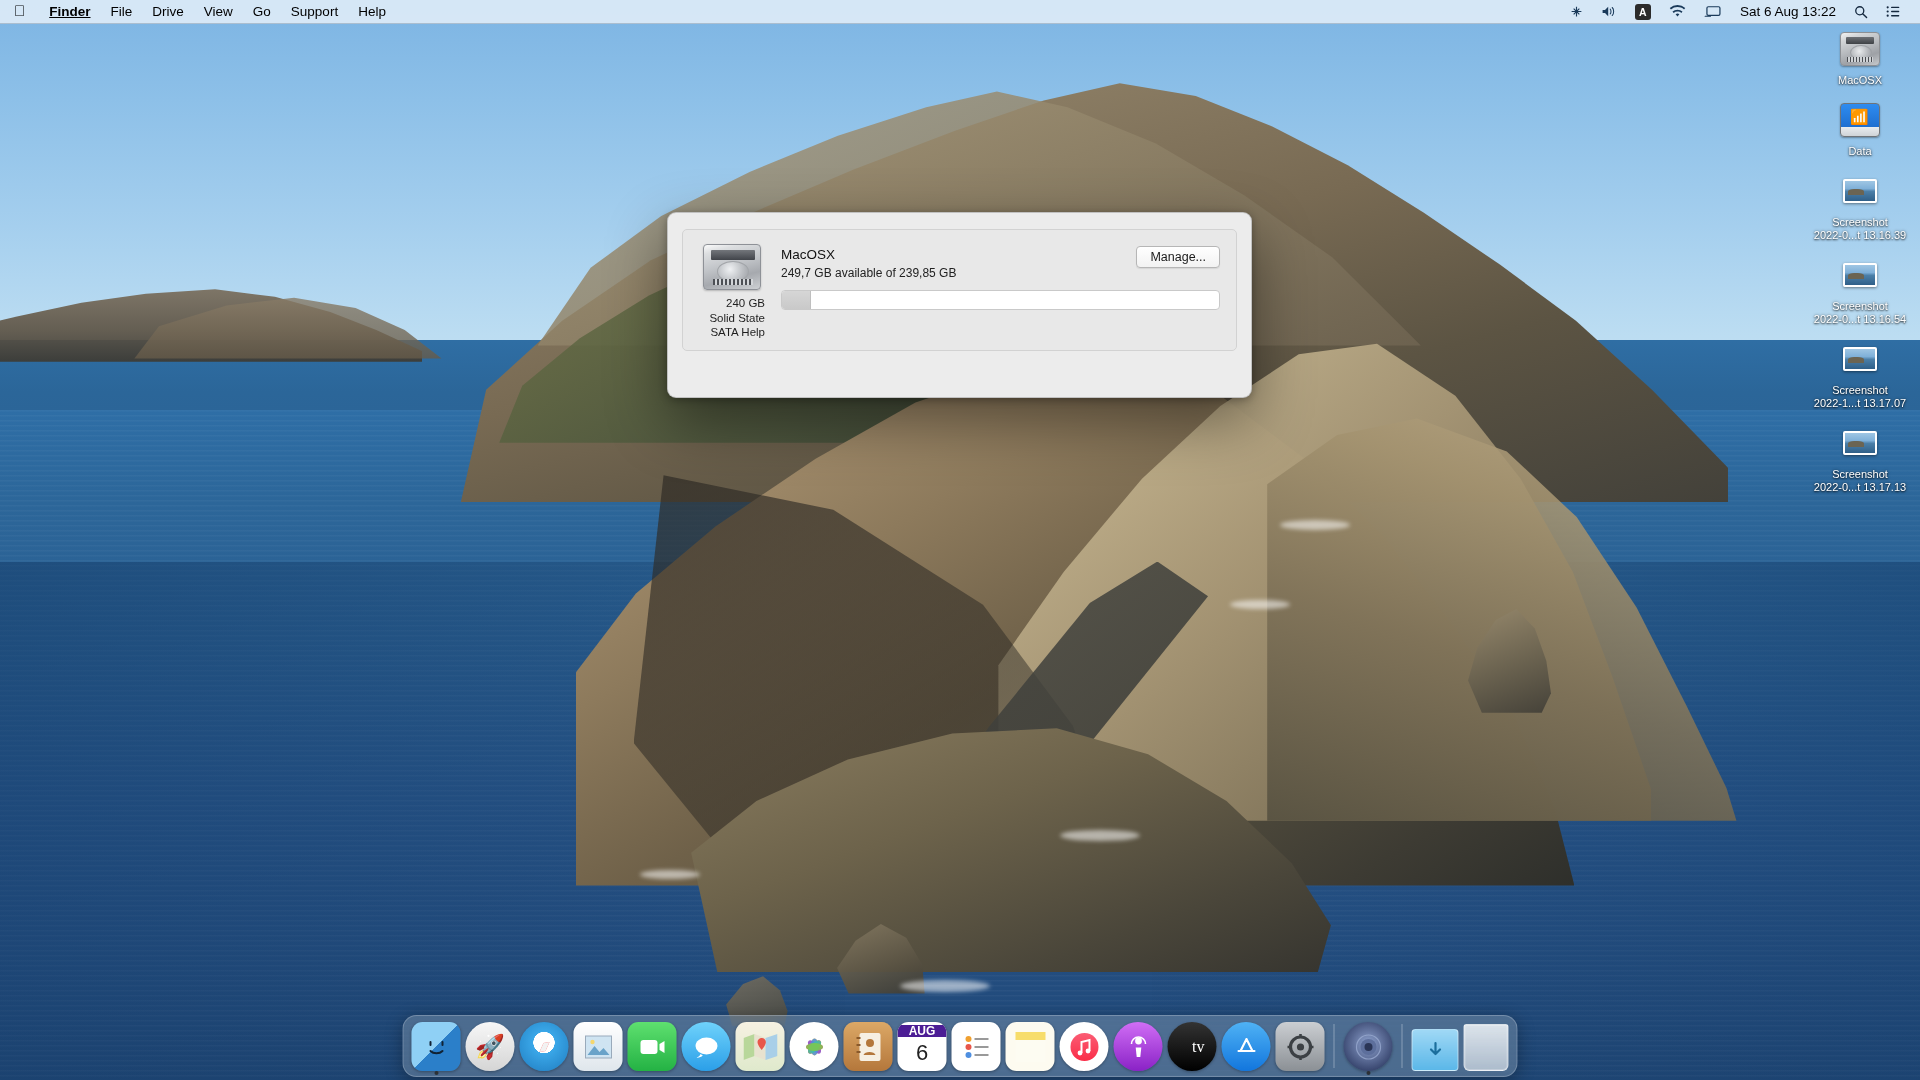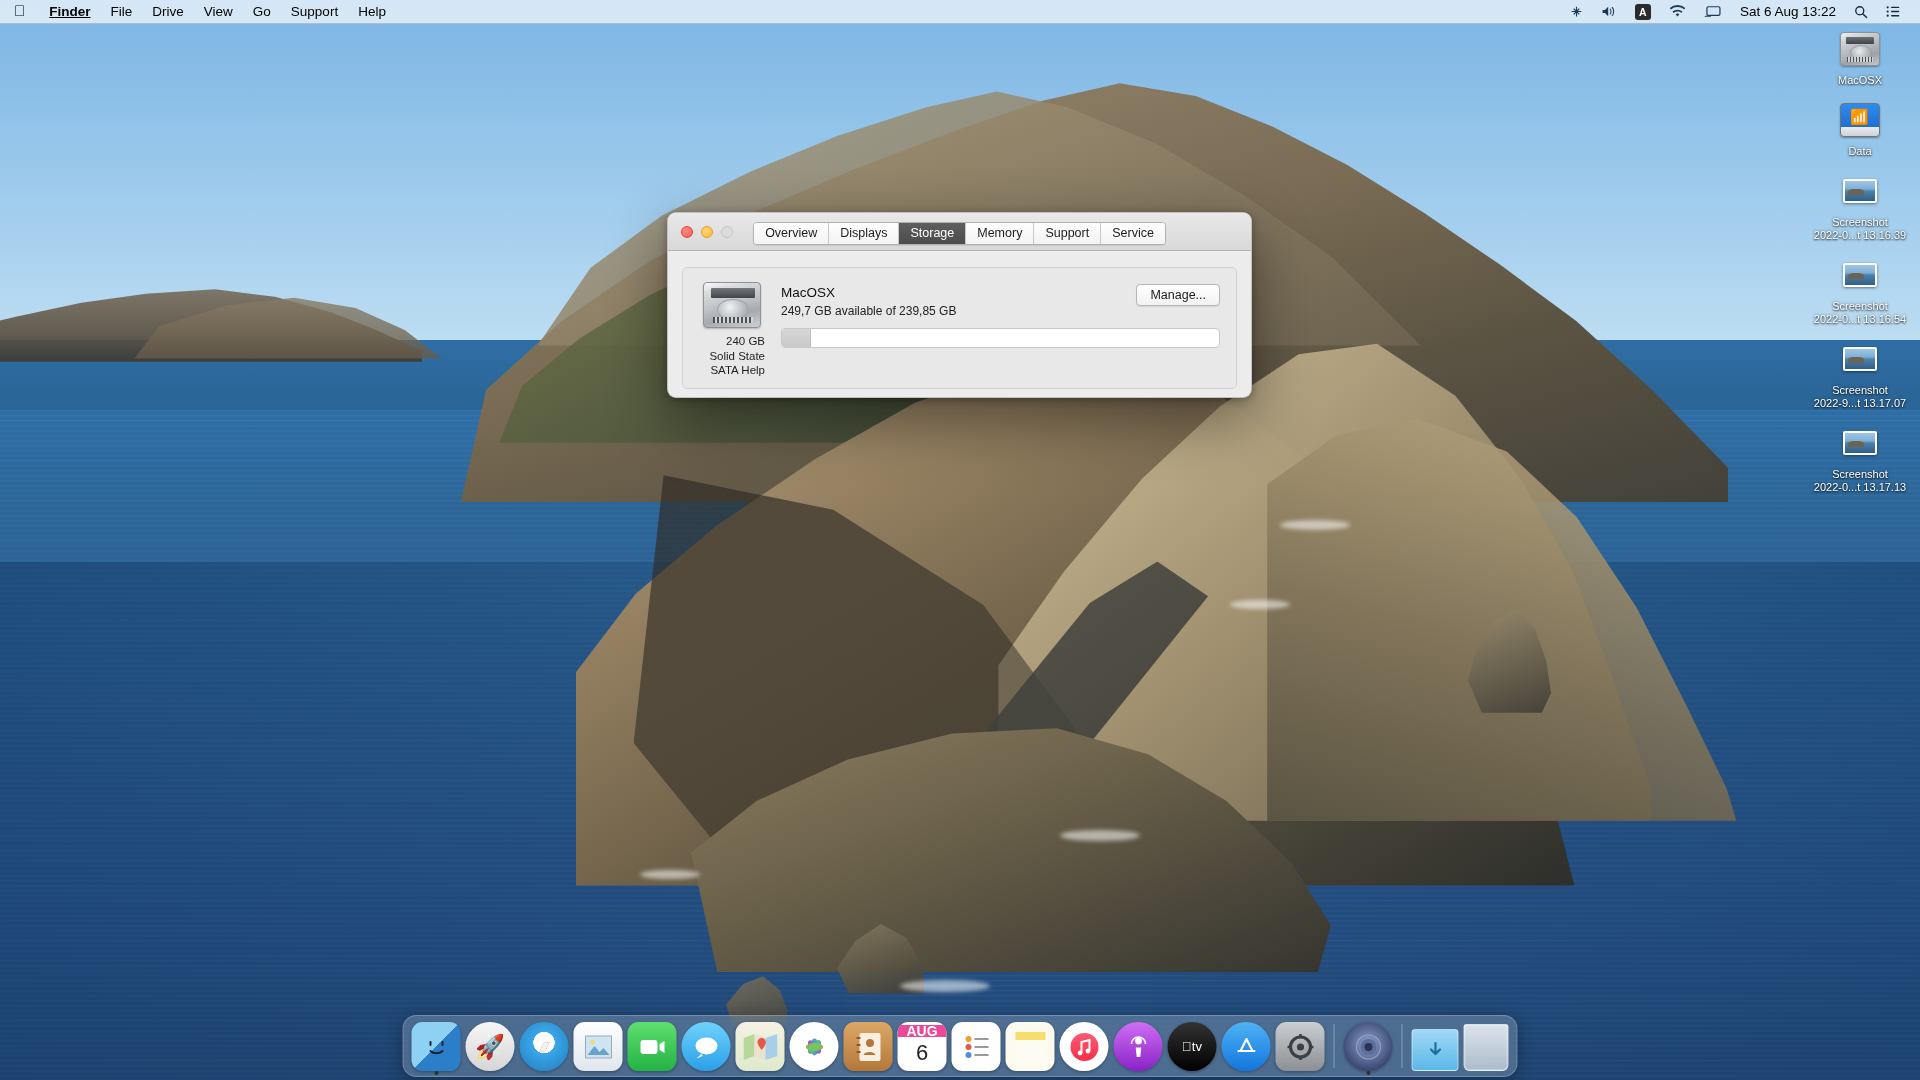--- a/index.html
+++ b/index.html
@@ -447,53 +447,36 @@
       <span>2022-0...t 13.16.54</span>
     </div>
   </div>
 
   <div class="dicon">
     <div class="glyph">
         <div class="shot"></div>
       </div>
     <div class="lbl">
       <span>Screenshot</span><br>
-      <span>2022-9...t 13.17.07</span>
+      <span>2022-1...t 13.17.07</span>
     </div>
   </div>
 
   <div class="dicon">
     <div class="glyph">
         <div class="shot"></div>
       </div>
     <div class="lbl">
       <span>Screenshot</span><br>
       <span>2022-0...t 13.17.13</span>
     </div>
   </div>
 </div>
 
 <div id="atm-window">
-  <div class="titlebar">
-    <div class="traffic">
-      <span class="tl red"></span>
-      <span class="tl yellow"></span>
-      <span class="tl gray"></span>
-    </div>
-    <div class="tabs">
-      <div class="tabgroup">
-        <div class="tab">Overview</div>
-        <div class="tab">Displays</div>
-        <div class="tab active">Storage</div>
-        <div class="tab">Memory</div>
-        <div class="tab">Support</div>
-        <div class="tab">Service</div>
-      </div>
-    </div>
-  </div>
 
   <div class="content">
     <div class="panel">
 
       <div class="drive-col">
         <div class="drive-icon">
             <div class="plat"></div>
           </div>
         <div class="drive-meta">240 GB</div>
         <div class="drive-meta">Solid State</div>
@@ -595,21 +578,21 @@
           <circle cx="15.5" cy="12" r="4" fill="#b4773b"></circle>
           <path d="M9 24c1-4 11-4 12 0z" fill="#b4773b"></path>
           <rect x="2" y="6" width="4" height="2" fill="#8a5a2b"></rect>
           <rect x="2" y="13" width="4" height="2" fill="#8a5a2b"></rect>
           <rect x="2" y="20" width="4" height="2" fill="#8a5a2b"></rect>
         </svg>
     </div>
   </div>
   <div class="dock-item">
     <div class="di" style="background:#fff;flex-direction:column;color:#222">
-      <div style="background:#ec4899;color:#fff;font-size:14px;width:100%;text-align:center;line-height:12px;font-weight:bold;">AUG</div>
+      <div style="background:#4c1d95;color:#fff;font-size:12px;width:100%;text-align:center;line-height:12px;font-weight:bold;">AUG</div>
       <div style="font-size:22px;color:#222;line-height:32px;">6</div>
     </div>
   </div>
   <div class="dock-item">
     <div class="di" style="background:#fff">
       <svg width="30" height="28" viewBox="0 0 30 28">
           <circle cx="7" cy="6" r="3" fill="#f0a030"></circle>
           <circle cx="7" cy="14" r="3" fill="#e8564a"></circle>
           <circle cx="7" cy="22" r="3" fill="#4f8fe0"></circle>
           <rect x="13" y="5" width="14" height="2" fill="#999"></rect>
@@ -646,21 +629,21 @@
     <div class="di circle" style="background:linear-gradient(180deg,#d06ef5,#8a22c6)">
       <svg width="24" height="26" viewBox="0 0 24 26">
           <circle cx="12" cy="7" r="3.4" fill="#fff"></circle>
           <path d="M9.2 13.5h5.6l-1 9.5h-3.6z" fill="#fff"></path>
           <path d="M5 10a7 7 0 0114 0" stroke="#fff" stroke-width="1.6" fill="none"></path>
         </svg>
     </div>
   </div>
   <div class="dock-item">
     <div class="di circle" style="background:linear-gradient(180deg,#333,#000)">
-      <span style="font-size:13px;color:#fff;letter-spacing:.2px;">tv</span>
+      <span style="font-size:16px;color:#fff;letter-spacing:.2px;font-family:Liberation Serif, serif;">tv</span>
     </div>
   </div>
   <div class="dock-item">
     <div class="di circle" style="background:linear-gradient(180deg,#4fb2f5,#1276dd)">
       <svg width="26" height="26" viewBox="0 0 26 26">
           <path d="M13 5l6 12M13 5L7 17M5 17h16" stroke="#fff" stroke-width="2.1" fill="none" stroke-linecap="round"></path>
         </svg>
     </div>
   </div>
   <div class="dock-item">

